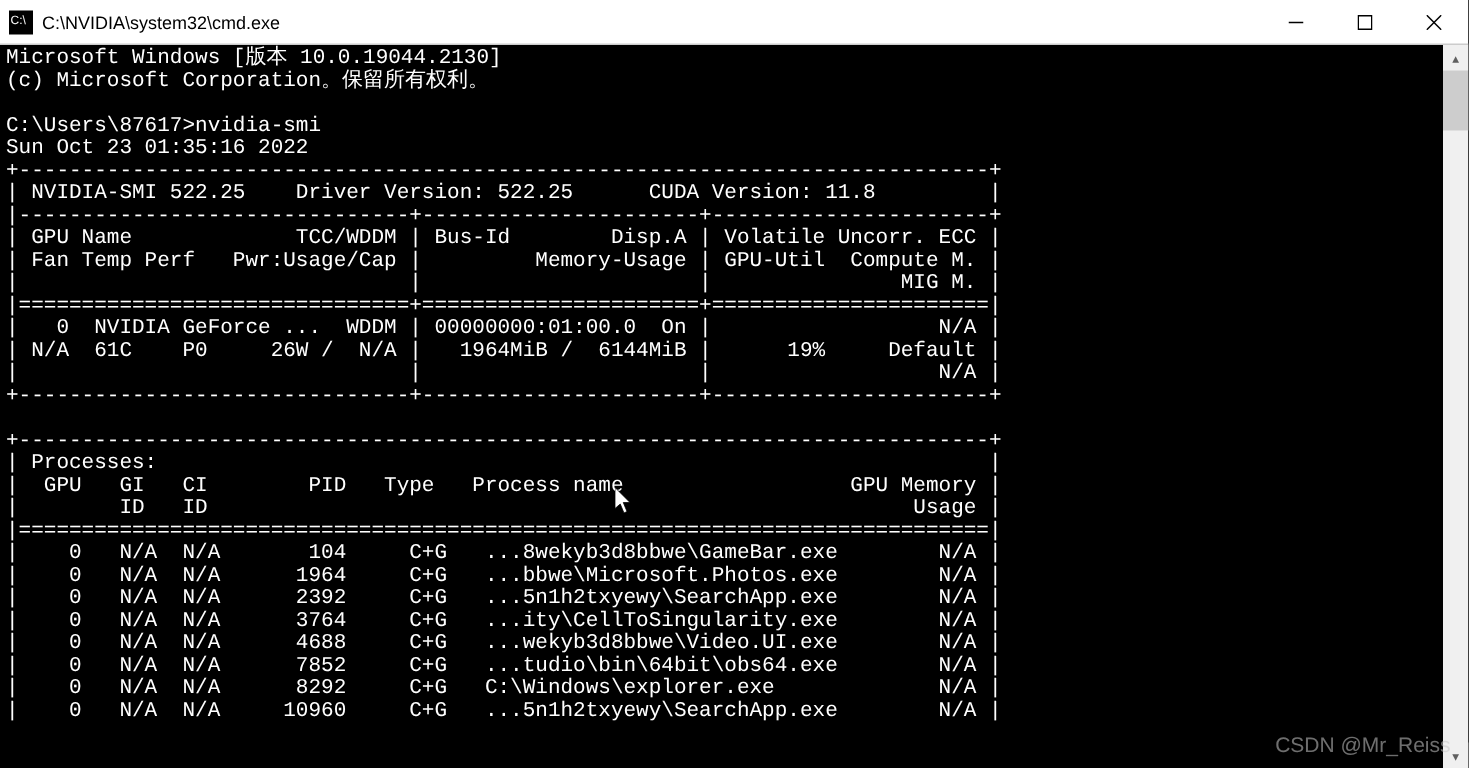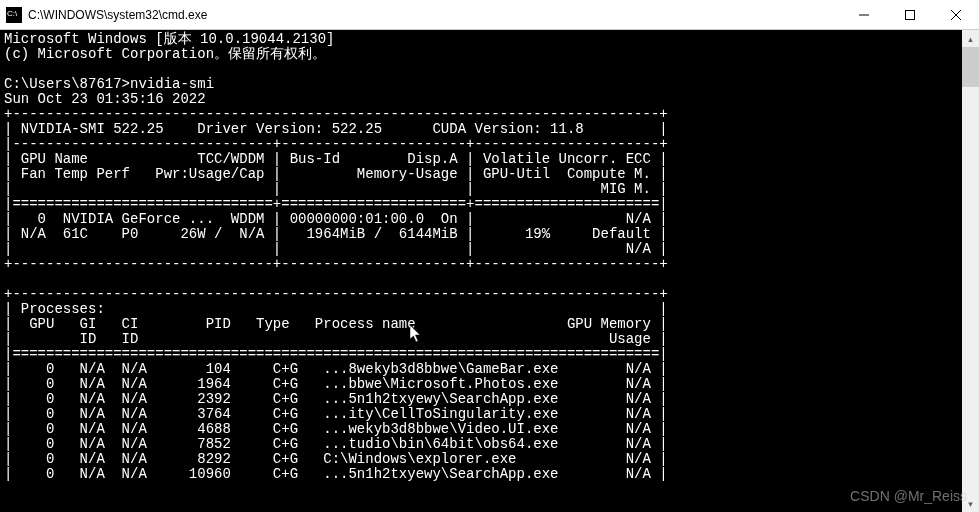--- a/index.html
+++ b/index.html
@@ -108,21 +108,21 @@
   width: 12px;
   height: 18px;
   pointer-events: none;
 }
 </style>
 </head>
 <body>
 
 <div class="titlebar">
   <span class="titlebar-icon"></span>
-  <span class="titlebar-title">C:\WINDOWS\system32\cmd.exe</span>
+  <span class="titlebar-title">C:\NVIDIA\system32\cmd.exe</span>
   <div class="win-btns">
     <div class="win-btn">
       <svg width="10" height="10" viewBox="0 0 10 10">
           <line x1="0" y1="5" x2="10" y2="5" stroke="currentColor" stroke-width="1"></line>
         </svg>
     </div>
     <div class="win-btn">
       <svg width="10" height="10" viewBox="0 0 10 10">
           <rect x="0.5" y="0.5" width="9" height="9" fill="none" stroke="currentColor" stroke-width="1"></rect>
         </svg>

